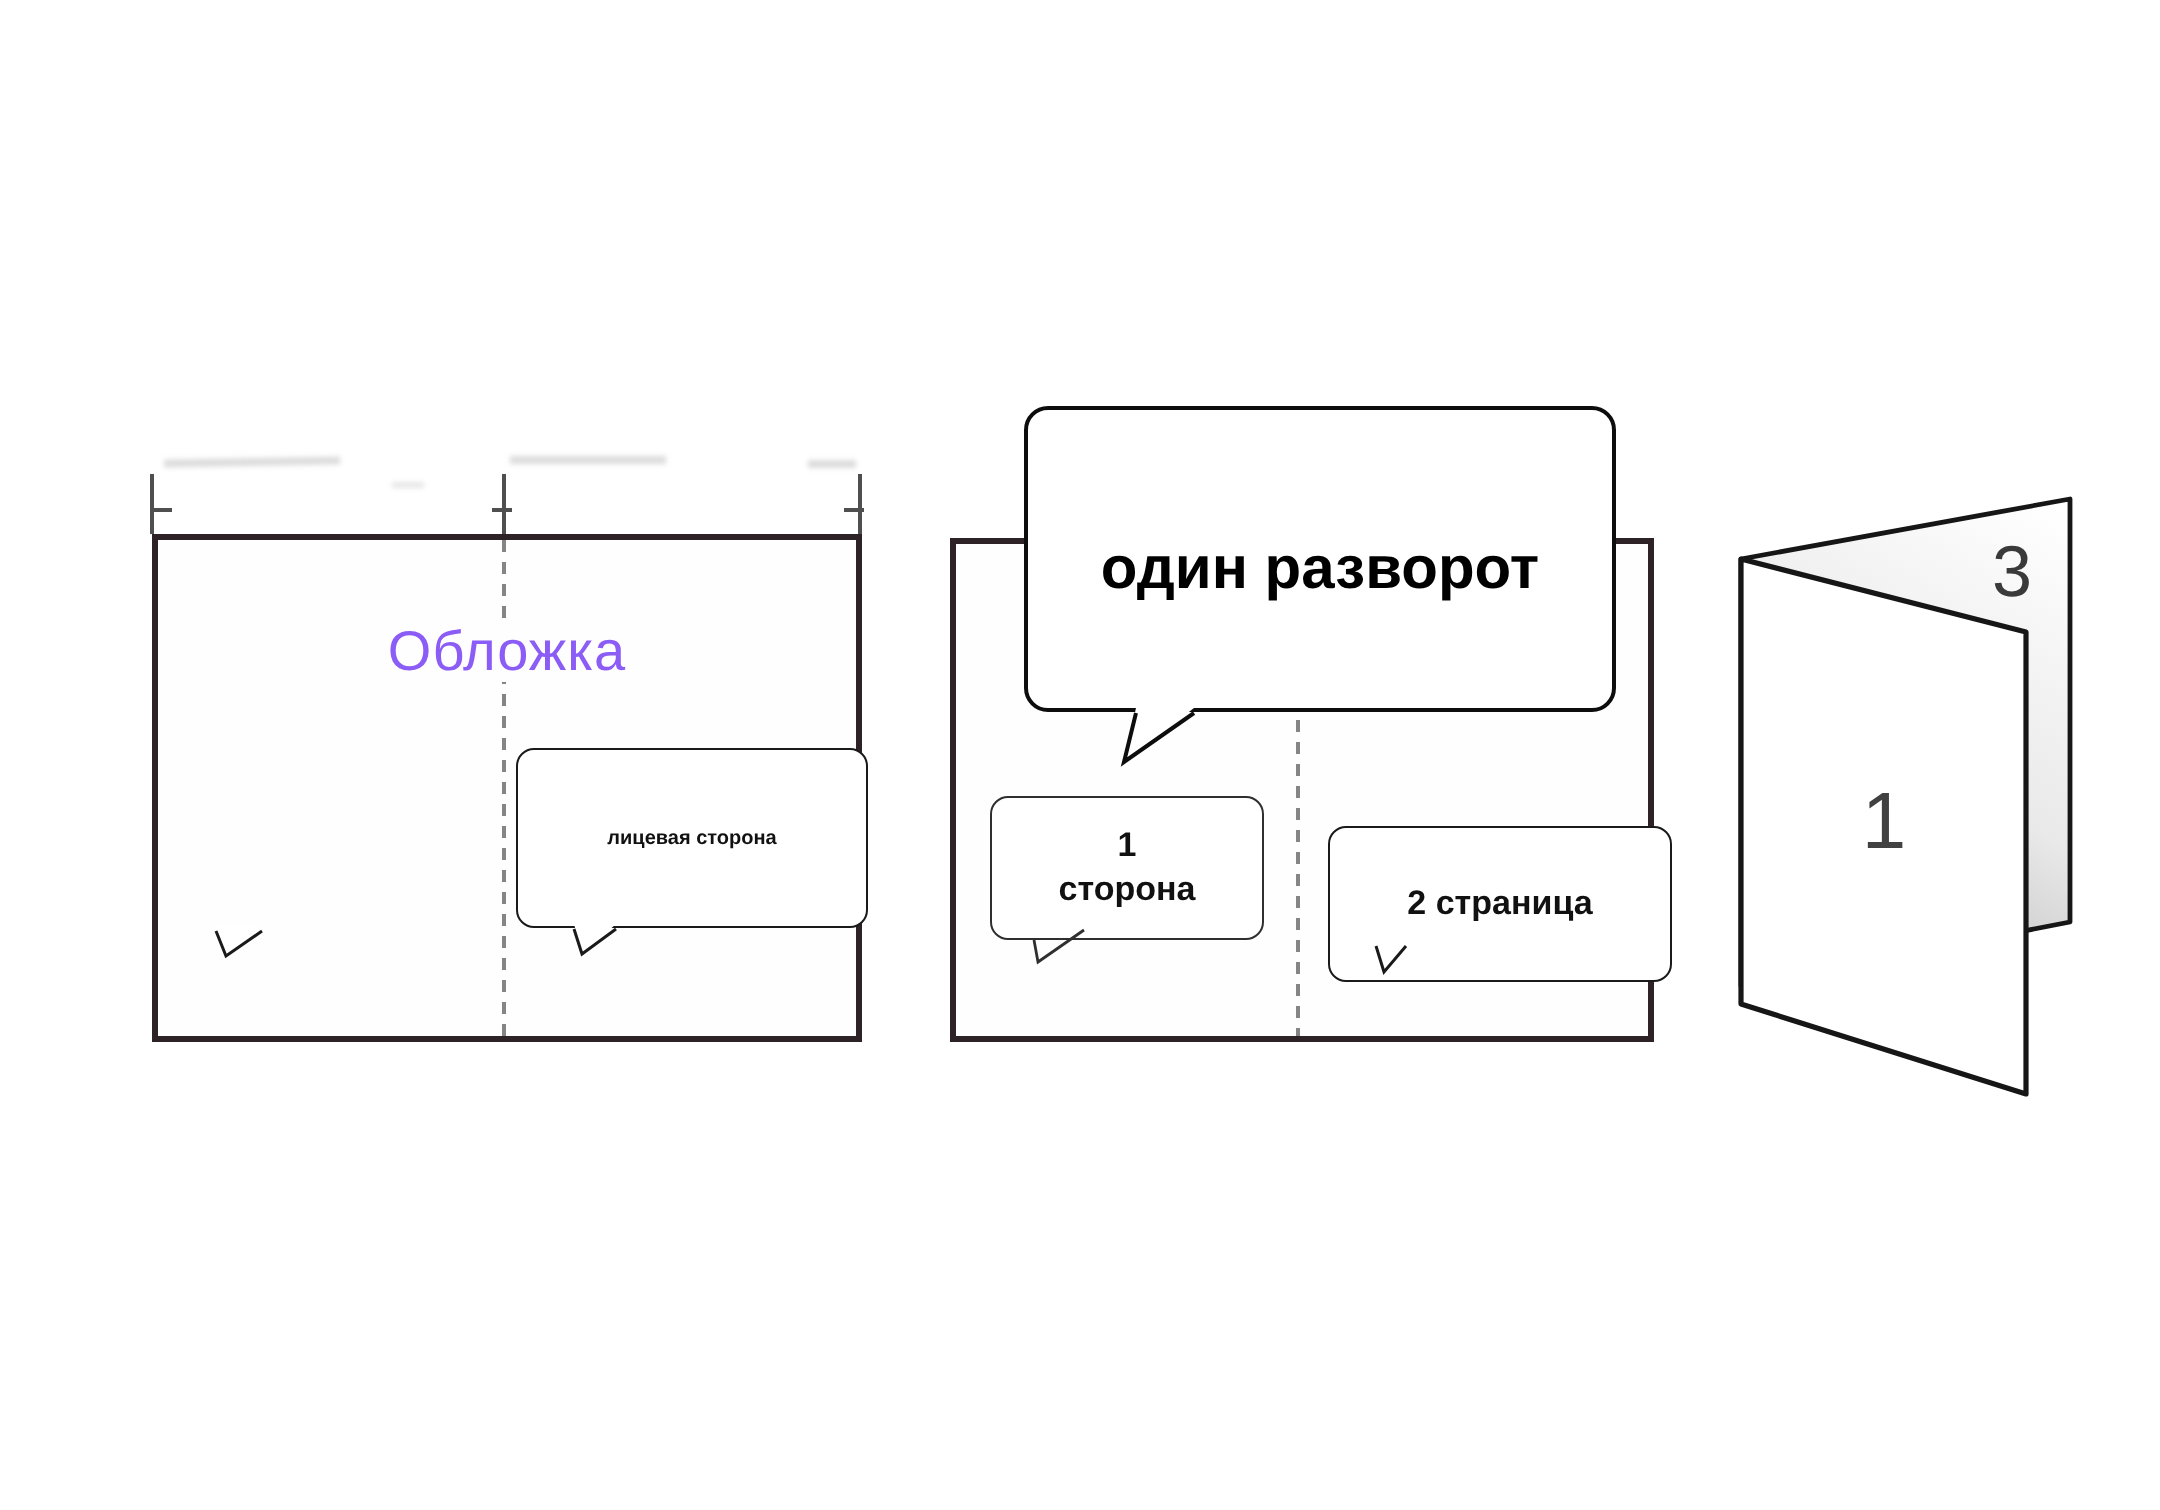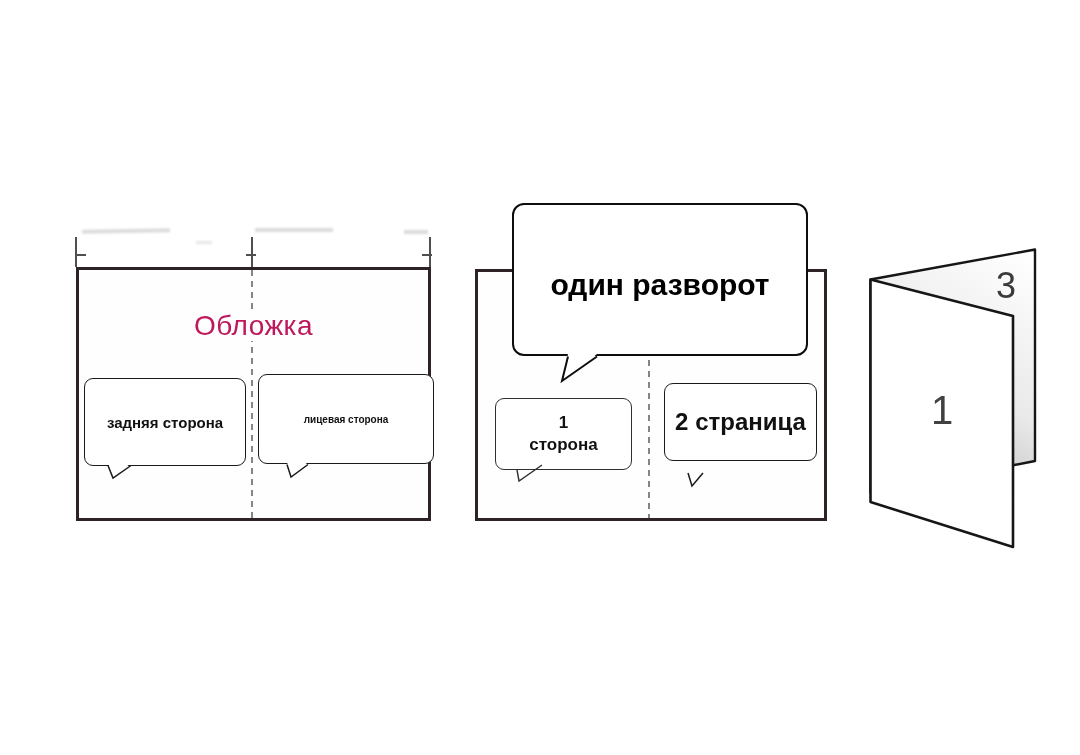--- a/index.html
+++ b/index.html
@@ -19,38 +19,38 @@
   .foldline-cover{left:251px;top:270px;height:248px;}
   .foldline-spread{left:648px;top:272px;height:246px;}
   
   .tick{position:absolute;width:2px;height:30px;top:237px;background:#4f4f4f;z-index:1;}
   .tick-bar{position:absolute;height:2px;width:10px;top:254px;background:#4f4f4f;z-index:1;}
   
   .smudge{position:absolute;background:rgba(130,130,130,.28);filter:blur(1.2px);z-index:1;}
   
   .cover-title{
     position:absolute;left:76px;top:310px;width:355px;text-align:center;z-index:3;
-    font-size:28px;font-weight:500;color:#be185d;letter-spacing:.5px;
+    font-size:28px;font-weight:500;color:#8b5cf6;letter-spacing:.5px;
   }
   .cover-title span{background:#fffefe;padding:0 10px;}
   
   .bubble{
     position:absolute;background:#ffffff;border:1.5px solid #1a1a1a;border-radius:9px;
     display:flex;align-items:center;justify-content:center;text-align:center;
     box-sizing:border-box;z-index:4;color:#111111;font-weight:bold;
   }
   .bubble-back{left:84px;top:378px;width:162px;height:88px;font-size:15px;}
   .bubble-front{left:258px;top:374px;width:176px;height:90px;font-size:10px;}
   .bubble-callout{
     left:512px;top:203px;width:296px;height:153px;border-radius:12px;
     border-width:2px;border-color:#0d0d0d;font-size:30px;color:#000000;
     padding-top:10px;z-index:5;
   }
   .bubble-page1{left:495px;top:398px;width:137px;height:72px;font-size:17px;border-width:1.3px;border-color:#2f2f2f;line-height:1.3;}
-  .bubble-page2{left:664px;top:383px;width:153px;height:78px;font-size:24px;border-width:1.6px;}
+  .bubble-page2{left:664px;top:413px;width:172px;height:78px;font-size:17px;border-width:1.6px;}
   .tail{position:absolute;z-index:6;overflow:visible;}
   
   .folded-card{position:absolute;left:852px;top:233px;z-index:2;}
 </style>
 </head>
 <body>
 
 <div class="stage">
 
   <div class="smudge" style="left:82px;top:229px;width:88px;height:4px;transform:rotate(-1deg);"></div>
@@ -62,23 +62,20 @@
   <div class="tick" style="left:251px;"></div>
   <div class="tick" style="left:429px;"></div>
   <div class="tick-bar" style="left:76px;"></div>
   <div class="tick-bar" style="left:246px;"></div>
   <div class="tick-bar" style="left:422px;"></div>
 
   <div class="sheet sheet-cover"></div>
   <div class="foldline foldline-cover"></div>
   <div class="cover-title"><span>Обложка</span></div>
 
-  <div class="bubble bubble-back">
-    <span>задняя сторона</span>
-  </div>
   <svg class="tail" style="left:100px;top:462px;" width="40" height="22" viewBox="0 0 40 22">
     <polygon points="8,1 13,16 31,1" fill="#ffffff"></polygon>
     <path d="M8 3.5 L13 16 L31 3.5" fill="none" stroke="#1a1a1a" stroke-width="1.5"></path>
   </svg>
 
   <div class="bubble bubble-front">
     <span>лицевая сторона</span>
   </div>
   <svg class="tail" style="left:280px;top:460px;" width="40" height="22" viewBox="0 0 40 22">
     <polygon points="7,2 11,17 28,2" fill="#ffffff"></polygon>

